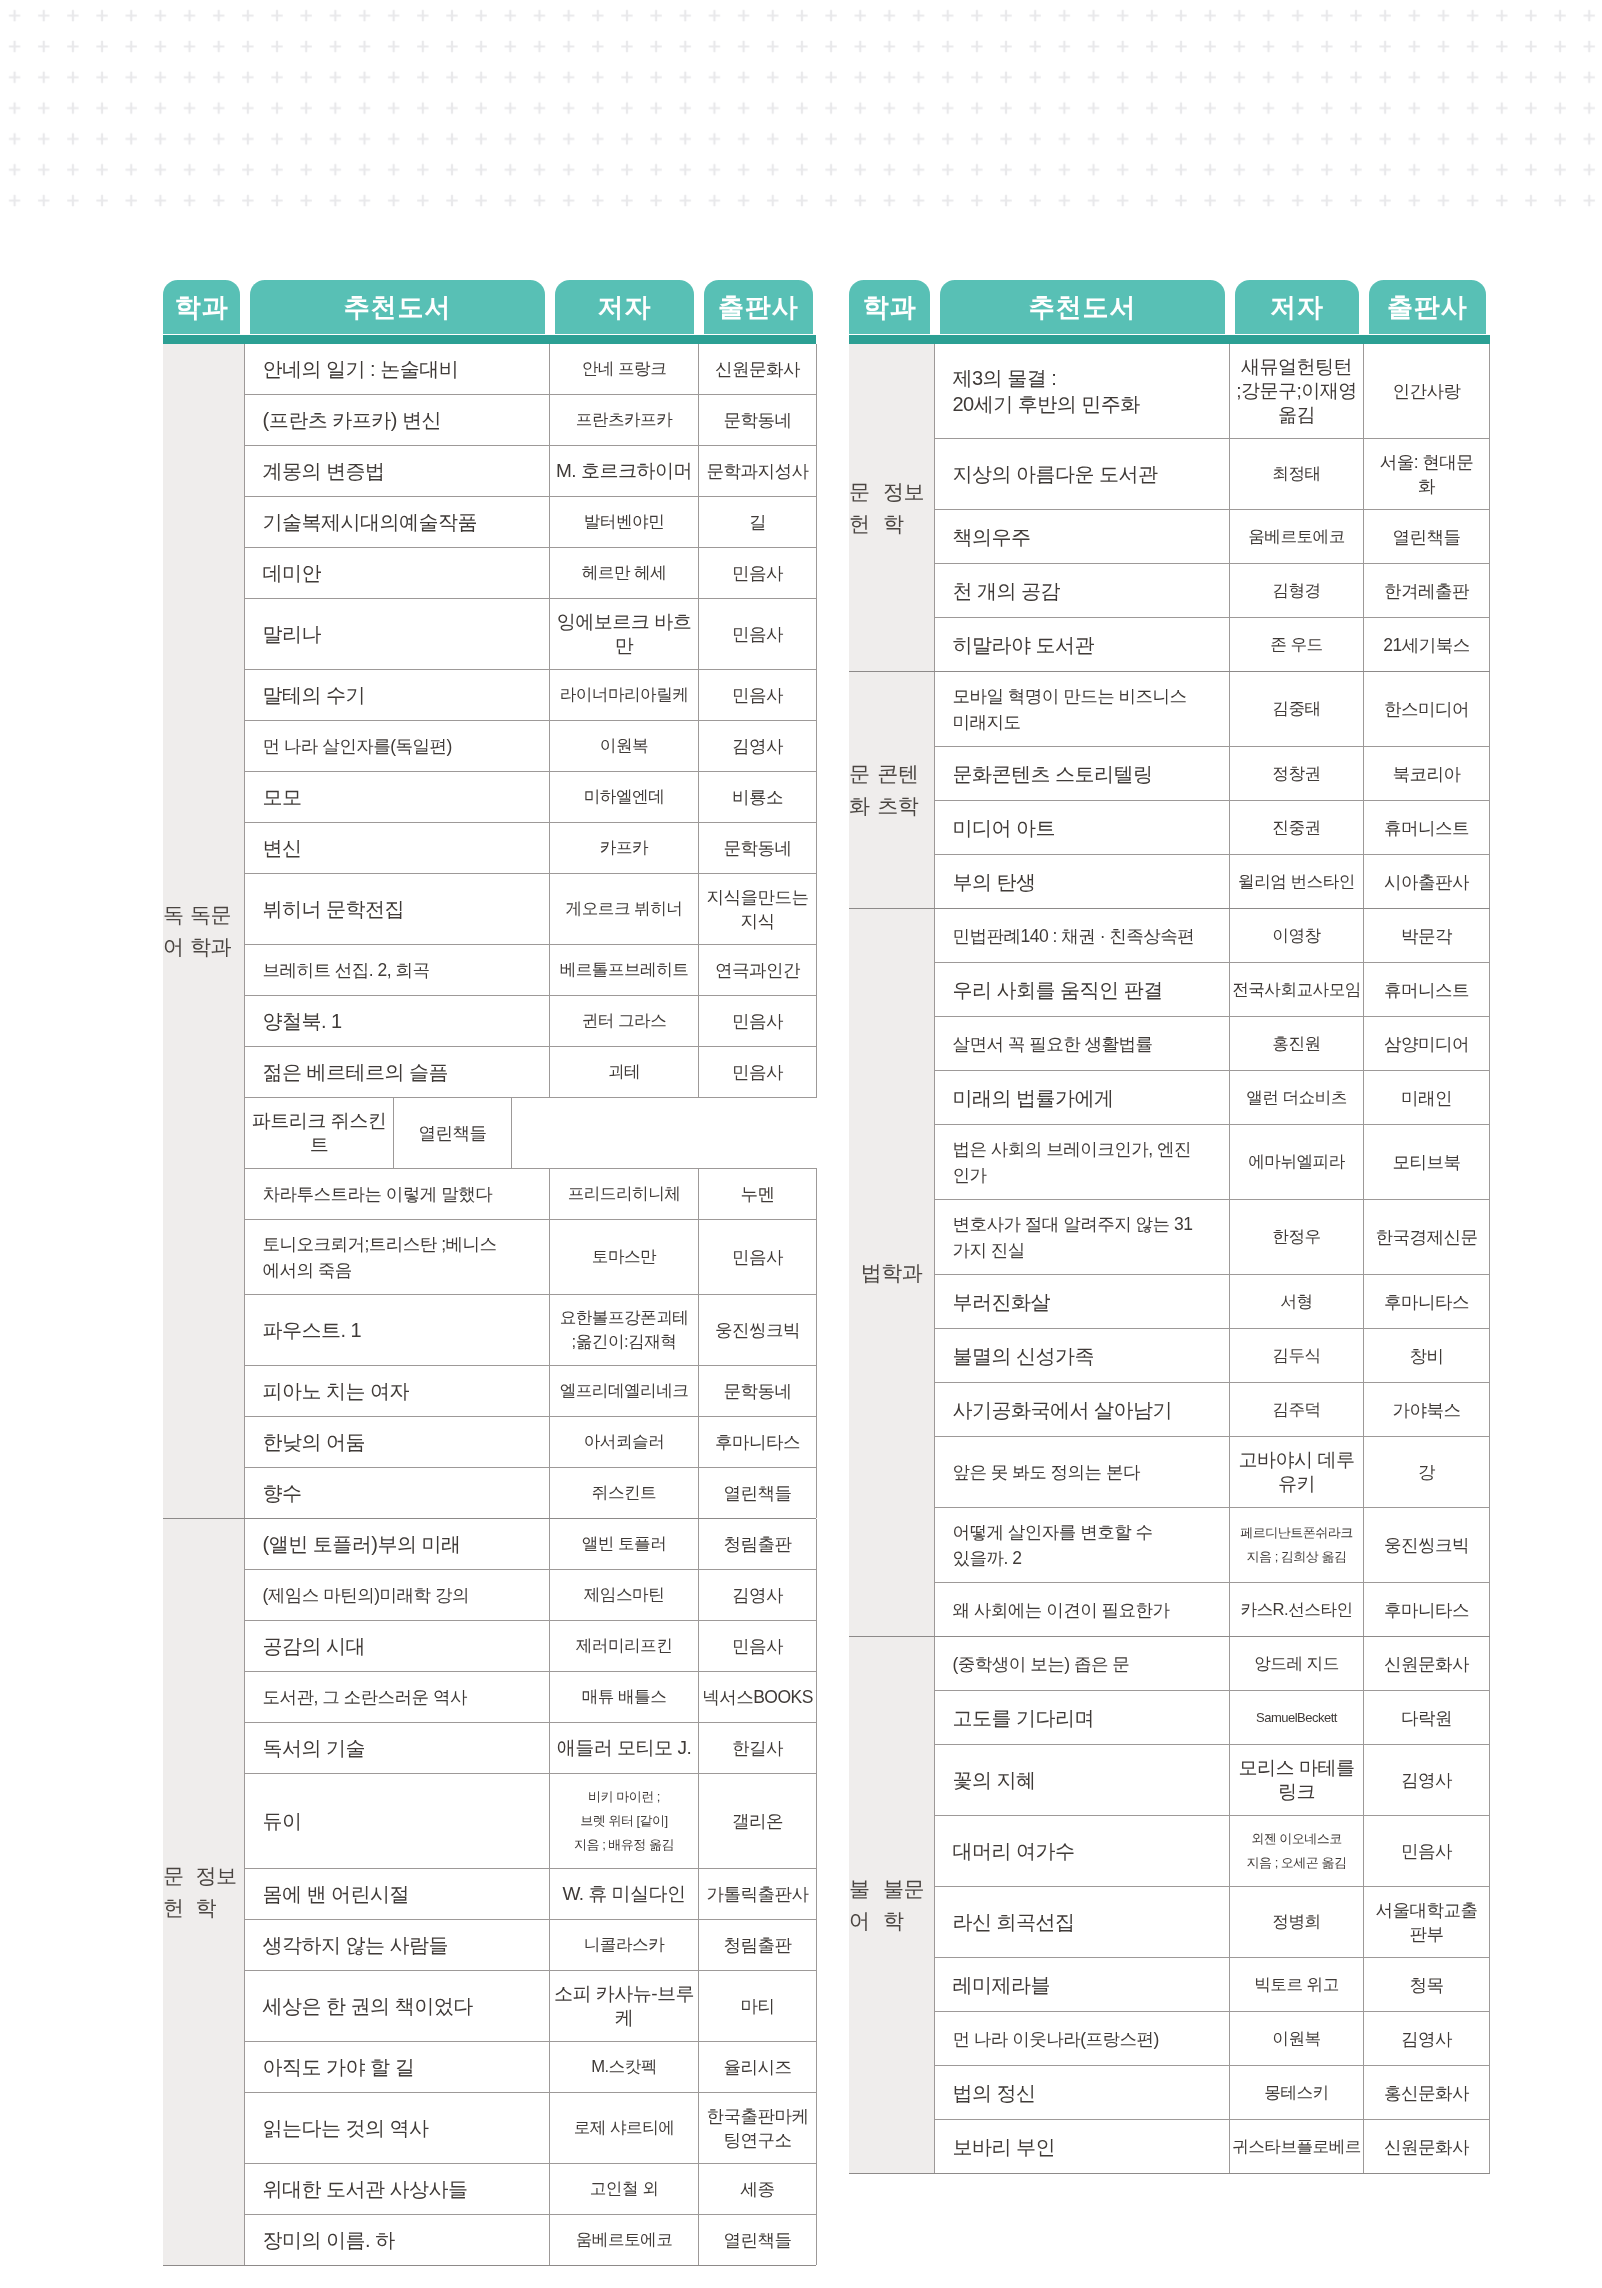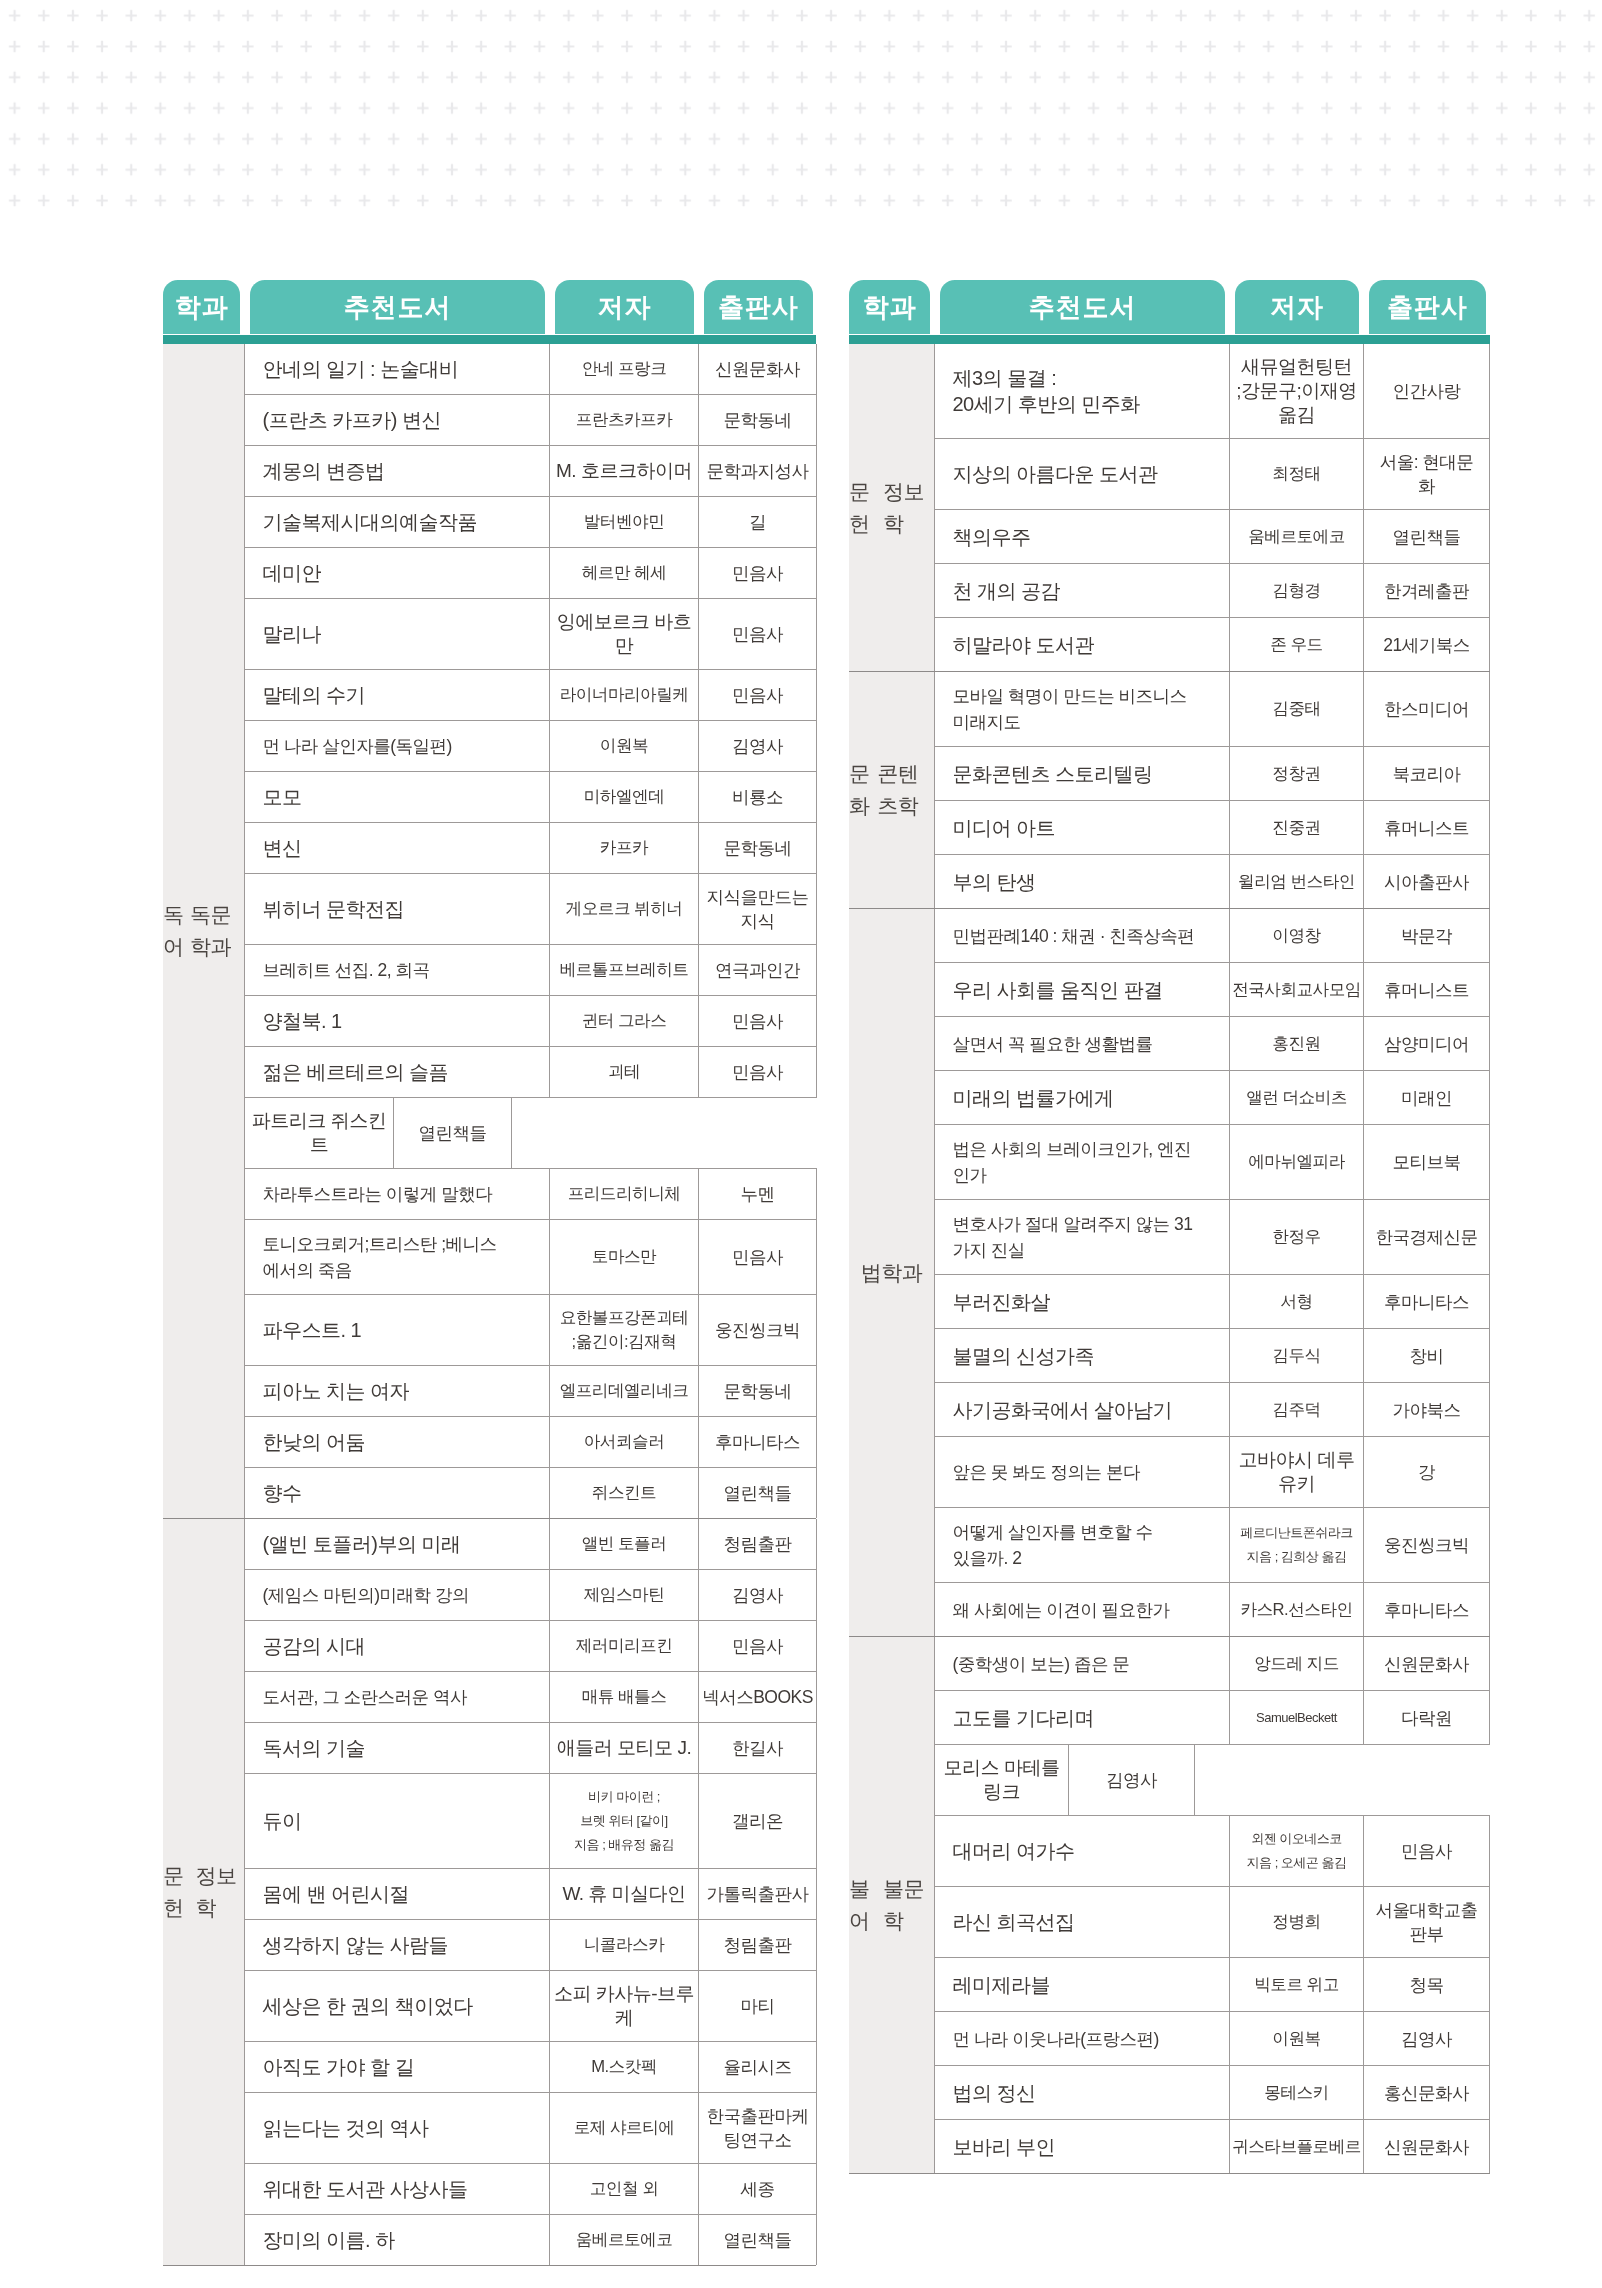--- a/index.html
+++ b/index.html
@@ -437,20 +437,21 @@
             <div class="cell book tight">(중학생이 보는) 좁은 문</div>
             <div class="cell author">앙드레 지드</div>
             <div class="cell pub">신원문화사</div>
           </div>
           <div class="row">
             <div class="cell book">고도를 기다리며</div>
             <div class="cell author tighter">SamuelBeckett</div>
             <div class="cell pub">다락원</div>
           </div>
           <div class="row">
+            <div class="cell book">꽃의 지혜</div>
             <div class="cell author tight">모리스 마테를링크</div>
             <div class="cell pub">김영사</div>
           </div>
           <div class="row">
             <div class="cell book">대머리 여가수</div>
             <div class="cell author tighter">외젠 이오네스코
 지음 ; 오세곤 옮김</div>
             <div class="cell pub">민음사</div>
           </div>
           <div class="row">

